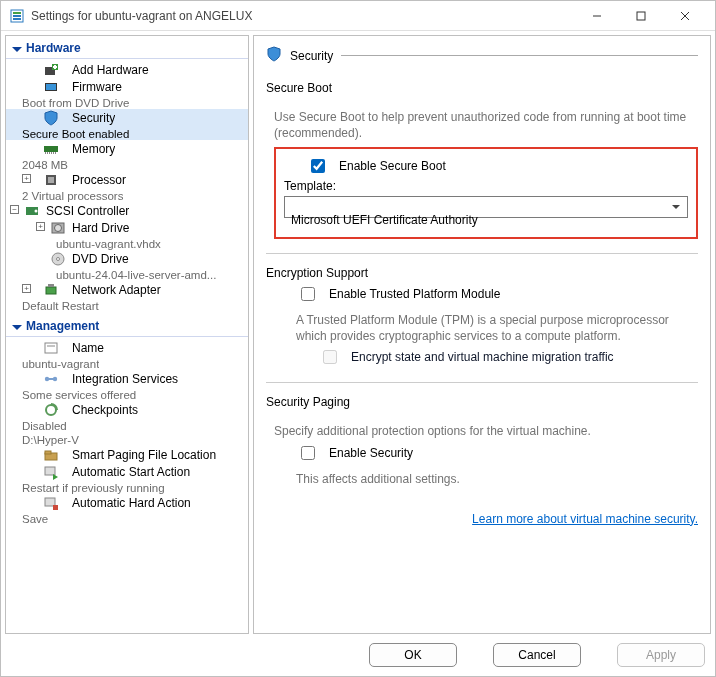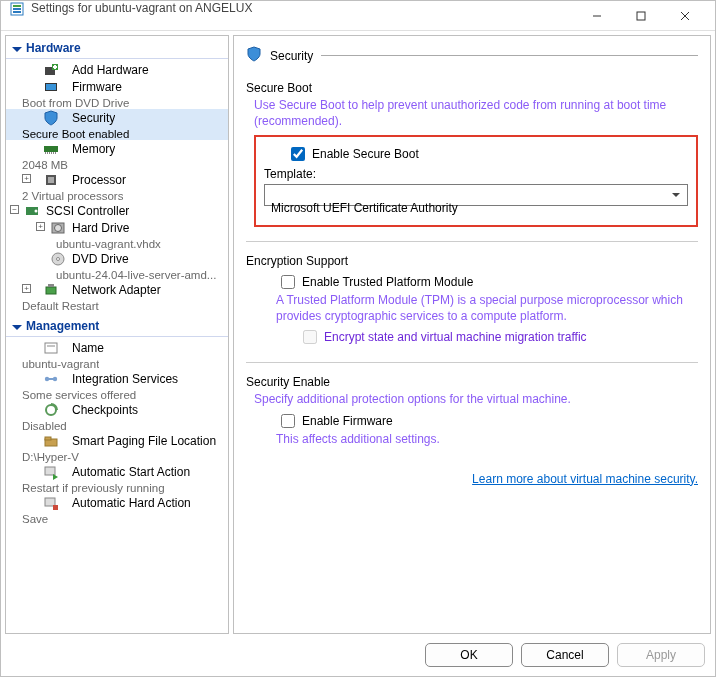--- a/index.html
+++ b/index.html
@@ -1,25 +1,25 @@
 <!DOCTYPE html>
 <html><head>
 <meta charset="utf-8">
 <style>
   * { box-sizing: border-box; margin: 0; padding: 0; }
   body { font-family: "Segoe UI", Tahoma, sans-serif; font-size: 12px; color: #000; background: #fff; width: 716px; height: 677px; border: 1px solid #bfbfbf; display: flex; flex-direction: column; overflow: hidden; }
 
-  .titlebar { height: 30px; display: flex; padding: 0 8px; border-bottom: 1px solid #e0e0e0; }
+  .titlebar { height: 30px; display: flex; align-items: center; padding: 0 8px; border-bottom: 1px solid #e0e0e0; }
   .titlebar .ticon { width: 16px; height: 16px; margin-right: 6px; }
   .titlebar .title { flex: 1; color: #444; font-size: 12px; }
   .titlebar .winbtn { width: 44px; height: 30px; display: flex; align-items: center; justify-content: center; color: #333; }
 
   .body { flex: 1; display: flex; gap: 4px; padding: 4px 4px 0 4px; min-height: 0; }
 
-  .left { width: 224px; border: 1px solid #bfbfbf; background: #fff; overflow: hidden; }
+  .left { width: 244px; border: 1px solid #bfbfbf; background: #fff; overflow: hidden; }
   .right { flex: 1; border: 1px solid #bfbfbf; background: #fff; padding: 10px 12px 8px 12px; display: flex; flex-direction: column; overflow: hidden; }
 
   .section-header { color: #0a3e99; font-weight: 600; padding: 5px 6px 3px 6px; border-bottom: 1px solid #cfd7ee; display: flex; align-items: center; gap: 4px; }
   .section-header .exp { width: 10px; height: 10px; }
 
   .tree { padding: 2px 0; }
   .node { display: flex; align-items: center; padding: 1px 4px 0 4px; min-height: 17px; }
   .node .tw { width: 12px; height: 12px; margin-right: 2px; flex: 0 0 12px; }
   .node .ico { width: 16px; height: 16px; margin-right: 6px; flex: 0 0 16px; display: flex; align-items: center; justify-content: center; }
   .node .label { white-space: nowrap; overflow: hidden; text-overflow: ellipsis; }
@@ -29,35 +29,35 @@
   .node.sub.depth2 { padding-left: 50px; }
   .node.selected { background: #d9e8f9; }
   .node.selected .label { color: #000; }
 
   .pane-title-row { display: flex; align-items: center; gap: 8px; margin-bottom: 10px; }
   .pane-title-row .line { flex: 1; height: 1px; background: #aaa; }
   .pane-title { font-size: 12px; color: #000; }
 
   .group-label { color: #000; margin: 6px 0 3px 0; }
   .group-body { margin: 0 0 6px 8px; }
-  .desc { color: #8b5cf6; margin: 0 0 6px 0; line-height: 1.3; }
-  .muted { color: #6d28d9; }
-  .check { display: flex; align-items: center; gap: 7px; margin: 4px 0; padding-left: 27px; }
+  .desc { color: #737373; margin: 12px 0 6px 0; line-height: 1.3; }
+  .muted { color: #0f172a; }
+  .check { display: flex; align-items: center; gap: 14px; margin: 4px 0; padding-left: 27px; }
   .check input { width: 14px; height: 14px; accent-color: #0067c0; }
   .field-label { margin: 6px 0 3px 0; }
   .dropdown { width: 100%; height: 22px; border: 1px solid #7a7a7a; background: #fff; padding: 16px 20px 0 6px; font-size: 12px; position: relative; text-align: left; }
   .dropdown::after { content: ""; position: absolute; right: 7px; top: 50%; transform: translateY(-50%); border: 4px solid transparent; border-top-color: #444; margin-top: 2px; }
   .indent { margin-left: 22px; }
   .hr { height: 1px; background: #ccc; margin: 8px 0 6px 0; }
   .link { color: #0066cc; text-decoration: underline; cursor: pointer; }
   .link-row { text-align: right; margin-top: 12px; font-size: 12px; }
   .highlight-box { border: 2px solid #e03a2a; padding: 6px 8px 10px 8px; margin-top: 2px; }
 
   .footer { height: 42px; display: flex; align-items: center; justify-content: flex-end; gap: 8px; padding: 0 10px; }
-  .btn { width: 88px; height: 24px; border: 1px solid #8a8a8a; background: #fdfdfd; border-radius: 5px; font-size: 12px; }
+  .btn { width: 88px; height: 24px; border: 1px solid #8a8a8a; background: #fdfdfd; border-radius: 5px; font-size: 12px; margin-left: 28px; }
   .btn.disabled { color: #9a9a9a; border-color: #c4c4c4; }
 
   .twist-box { width: 9px; height: 9px; border: 1px solid #777; font-size: 8px; line-height: 7px; text-align: center; color: #555; background:#fff; }
 </style>
 </head>
 <body>
 
 <div class="titlebar">
   <span class="ticon">
     <svg viewBox="0 0 16 16">
@@ -274,33 +274,33 @@
               <circle cx="8" cy="8" r="5" fill="none" stroke="#5a9a5a" stroke-width="2"></circle>
               <path d="M8 2 A6 6 0 0 1 14 8" fill="none" stroke="#5a9a5a" stroke-width="2"></path>
             </svg>
           </span>
         <span class="label">Checkpoints</span>
       </div>
       <div class="node sub depth1">
           <span class="label">Disabled</span>
         </div>
 
+      <div class="node sub depth1">
+          <span class="label">D:\Hyper-V</span>
+        </div>
       <div class="node depth1">
         <span class="tw"></span>
         <span class="ico">
             <svg viewBox="0 0 16 16">
               <rect x="2" y="6" width="12" height="7" fill="#c8a050" stroke="#9a7a30"></rect>
               <rect x="2" y="4" width="6" height="3" fill="#c8a050" stroke="#9a7a30"></rect>
             </svg>
           </span>
         <span class="label">Smart Paging File Location</span>
       </div>
-      <div class="node sub depth1">
-          <span class="label">D:\Hyper-V</span>
-        </div>
 
       <div class="node depth1">
         <span class="tw"></span>
         <span class="ico">
             <svg viewBox="0 0 16 16">
               <rect x="2" y="3" width="10" height="8" fill="#ddd" stroke="#888"></rect>
               <polygon points="10,10 15,13 10,16" fill="#3a9a3a"></polygon>
             </svg>
           </span>
         <span class="label">Automatic Start Action</span>
@@ -359,26 +359,26 @@
       </label>
       <div class="desc indent">A Trusted Platform Module (TPM) is a special purpose microprocessor which provides cryptographic services to a compute platform.</div>
       <label class="check indent">
         <input type="checkbox" disabled="" style="">
         <span class="muted">Encrypt state and virtual machine migration traffic</span>
       </label>
     </div>
 
     <div class="hr"></div>
 
-    <div class="group-label">Security Enable</div>
+    <div class="group-label">Security Paging</div>
     <div class="group-body">
       <div class="desc">Specify additional protection options for the virtual machine.</div>
       <label class="check">
         <input type="checkbox" style="">
-        <span>Enable Firmware</span>
+        <span>Enable Security</span>
       </label>
       <div class="desc indent">This affects additional settings.</div>
     </div>
 
     <div class="link-row">
       <a class="link">Learn more about virtual machine security.</a>
     </div>
   </div>
 </div>
 

